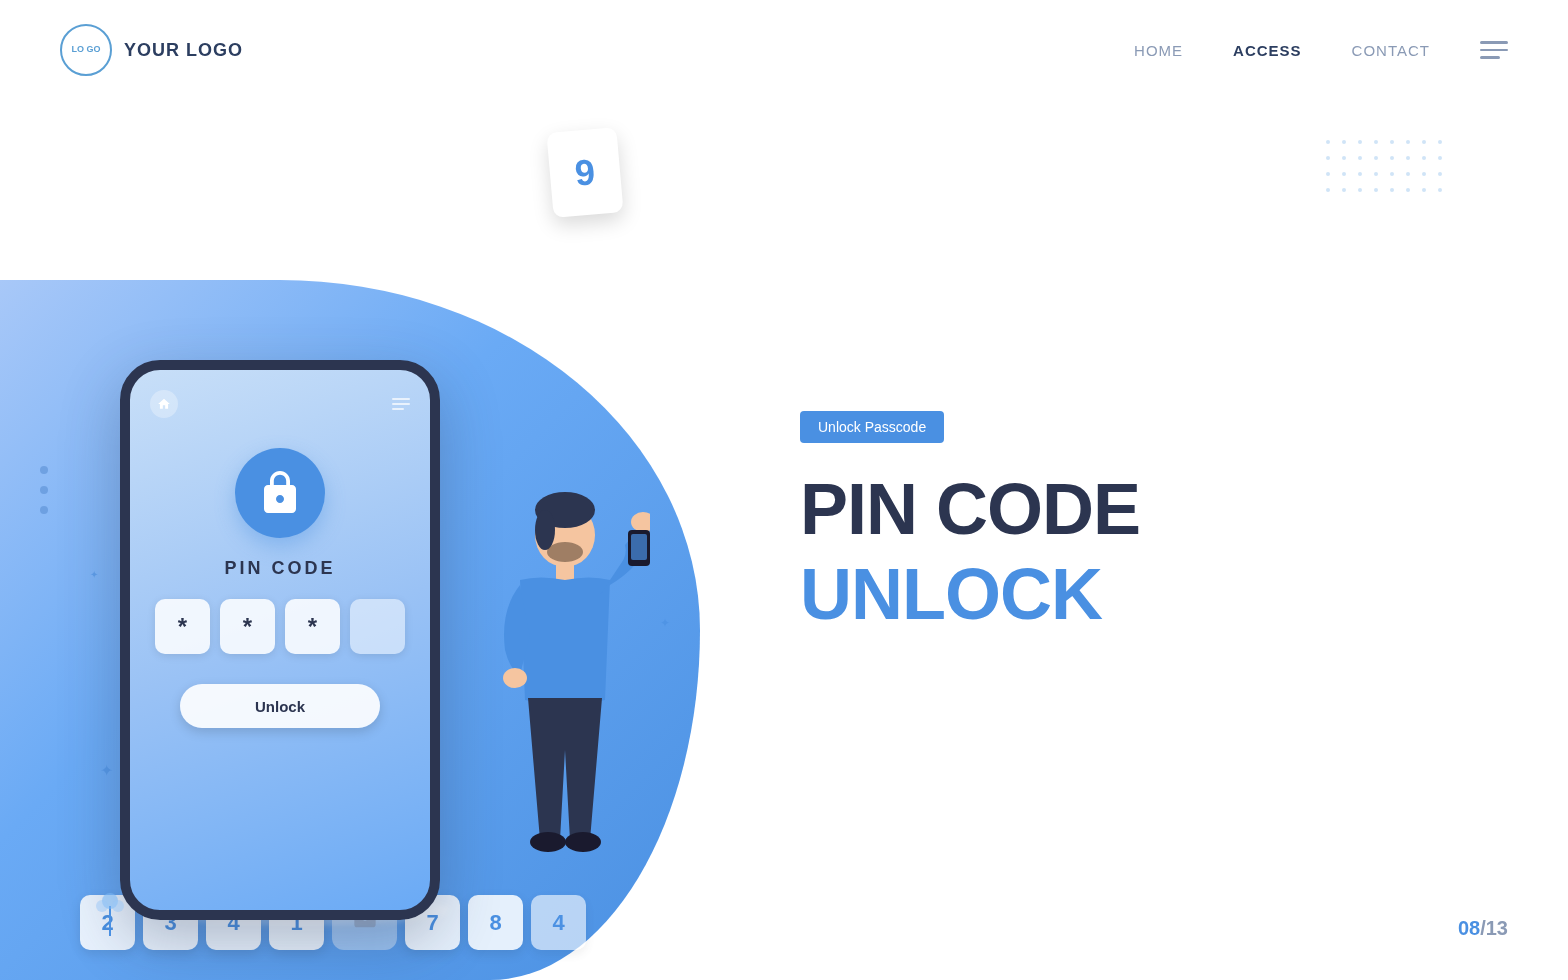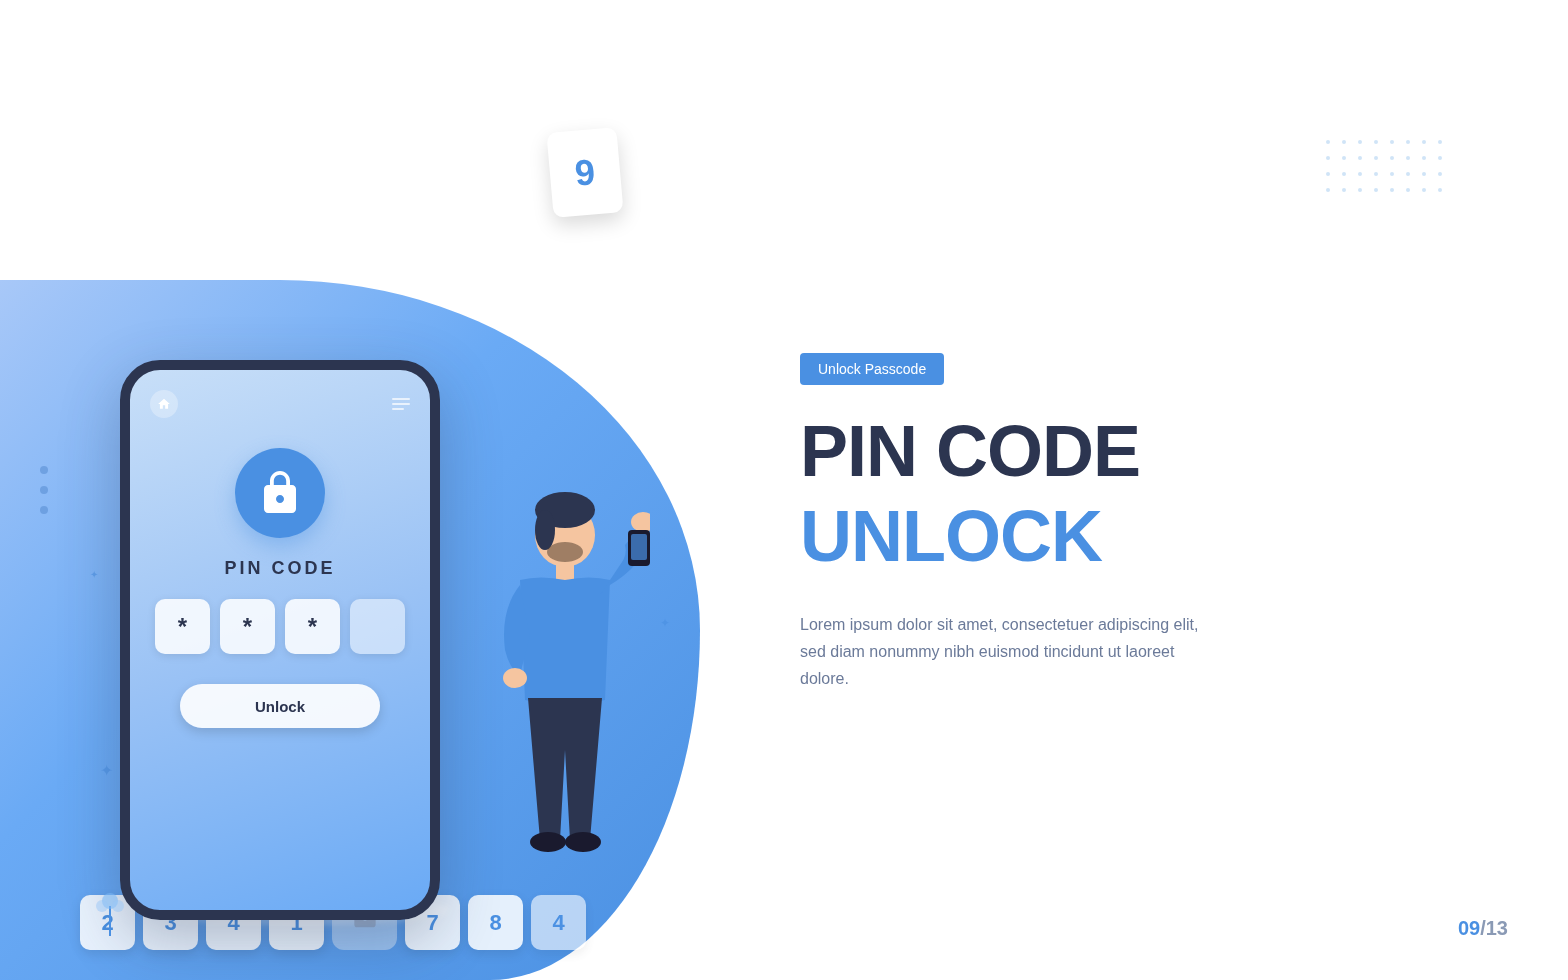--- a/index.html
+++ b/index.html
@@ -481,20 +481,37 @@
     <div class="dot-small"></div>
     <div class="dot-small"></div>
     <div class="dot-small"></div>
     <div class="dot-small"></div>
     <div class="dot-small"></div>
     <div class="dot-small"></div>
   </div>
 </div>
 
 <header>
+  <div class="logo-area">
+    <div class="logo-circle">
+      <span>LO
+GO</span>
+    </div>
+    <span class="logo-text">YOUR LOGO</span>
+  </div>
+  <nav>
+    <span class="nav-item">HOME</span>
+    <span class="nav-item active">ACCESS</span>
+    <span class="nav-item">CONTACT</span>
+    <div class="menu-icon">
+      <div class="menu-line"></div>
+      <div class="menu-line"></div>
+      <div class="menu-line"></div>
+    </div>
+  </nav>
 </header>
 
 <div class="main-content">
 
   <div class="illustration-area">
 
     <div class="phone-mockup">
       <div class="phone-top-bar">
         <div class="phone-home-icon">
           <svg width="14" height="14" viewBox="0 0 24 24" fill="white">
@@ -591,21 +608,20 @@
     </div>
   </div>
 
   <div class="content-area">
 
     <div class="badge">Unlock Passcode</div>
 
     <div class="main-title">PIN CODE</div>
     <div class="main-title-blue">UNLOCK</div>
 
-    <p class="description">Lorem ipsum dolor sit amet, consectetuer adipiscing elit, sed diam nonummy nibh euismod tincidunt ut laoreet dolore.</p>
 
 
   </div>
 </div>
 
 <div class="page-counter">
-  <span class="page-current">09</span><span class="page-total">/</span><span class="page-total">13</span>
+  <span class="page-current">08</span><span class="page-total">/</span><span class="page-total">13</span>
 </div>
 
 </body></html>

